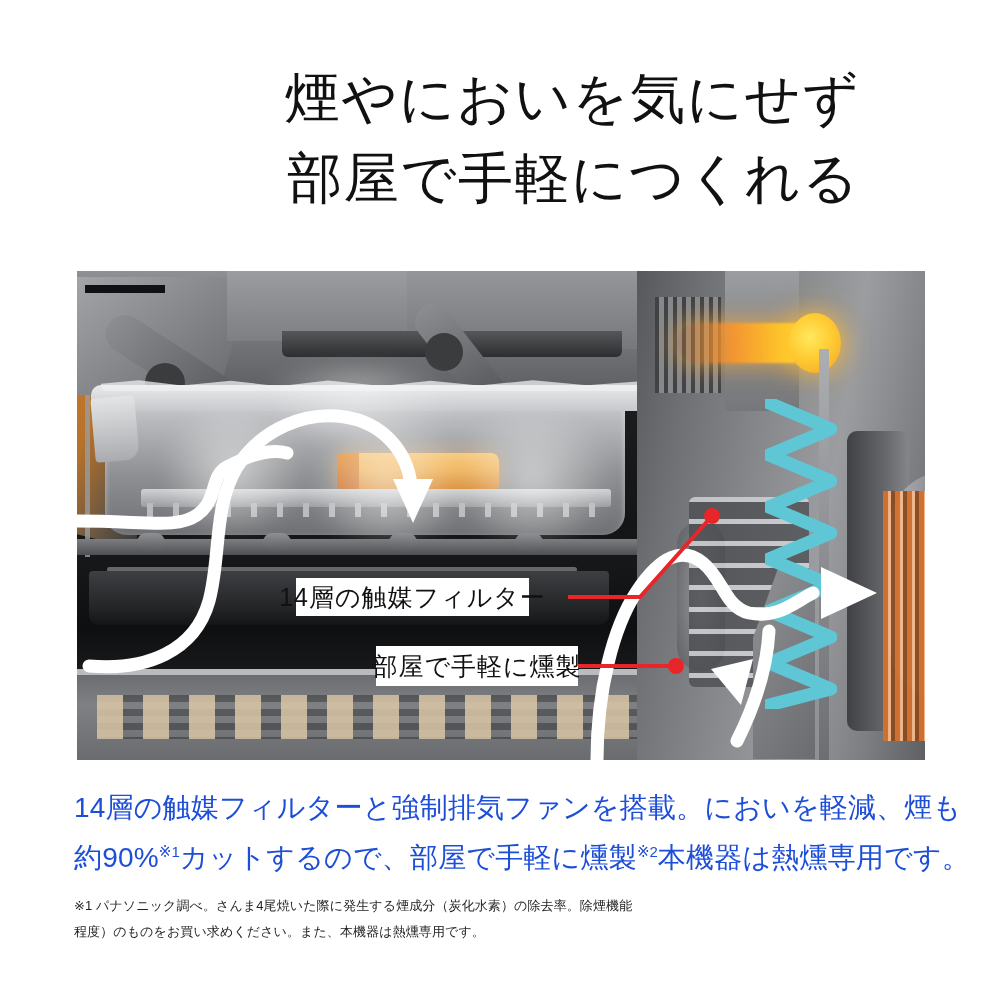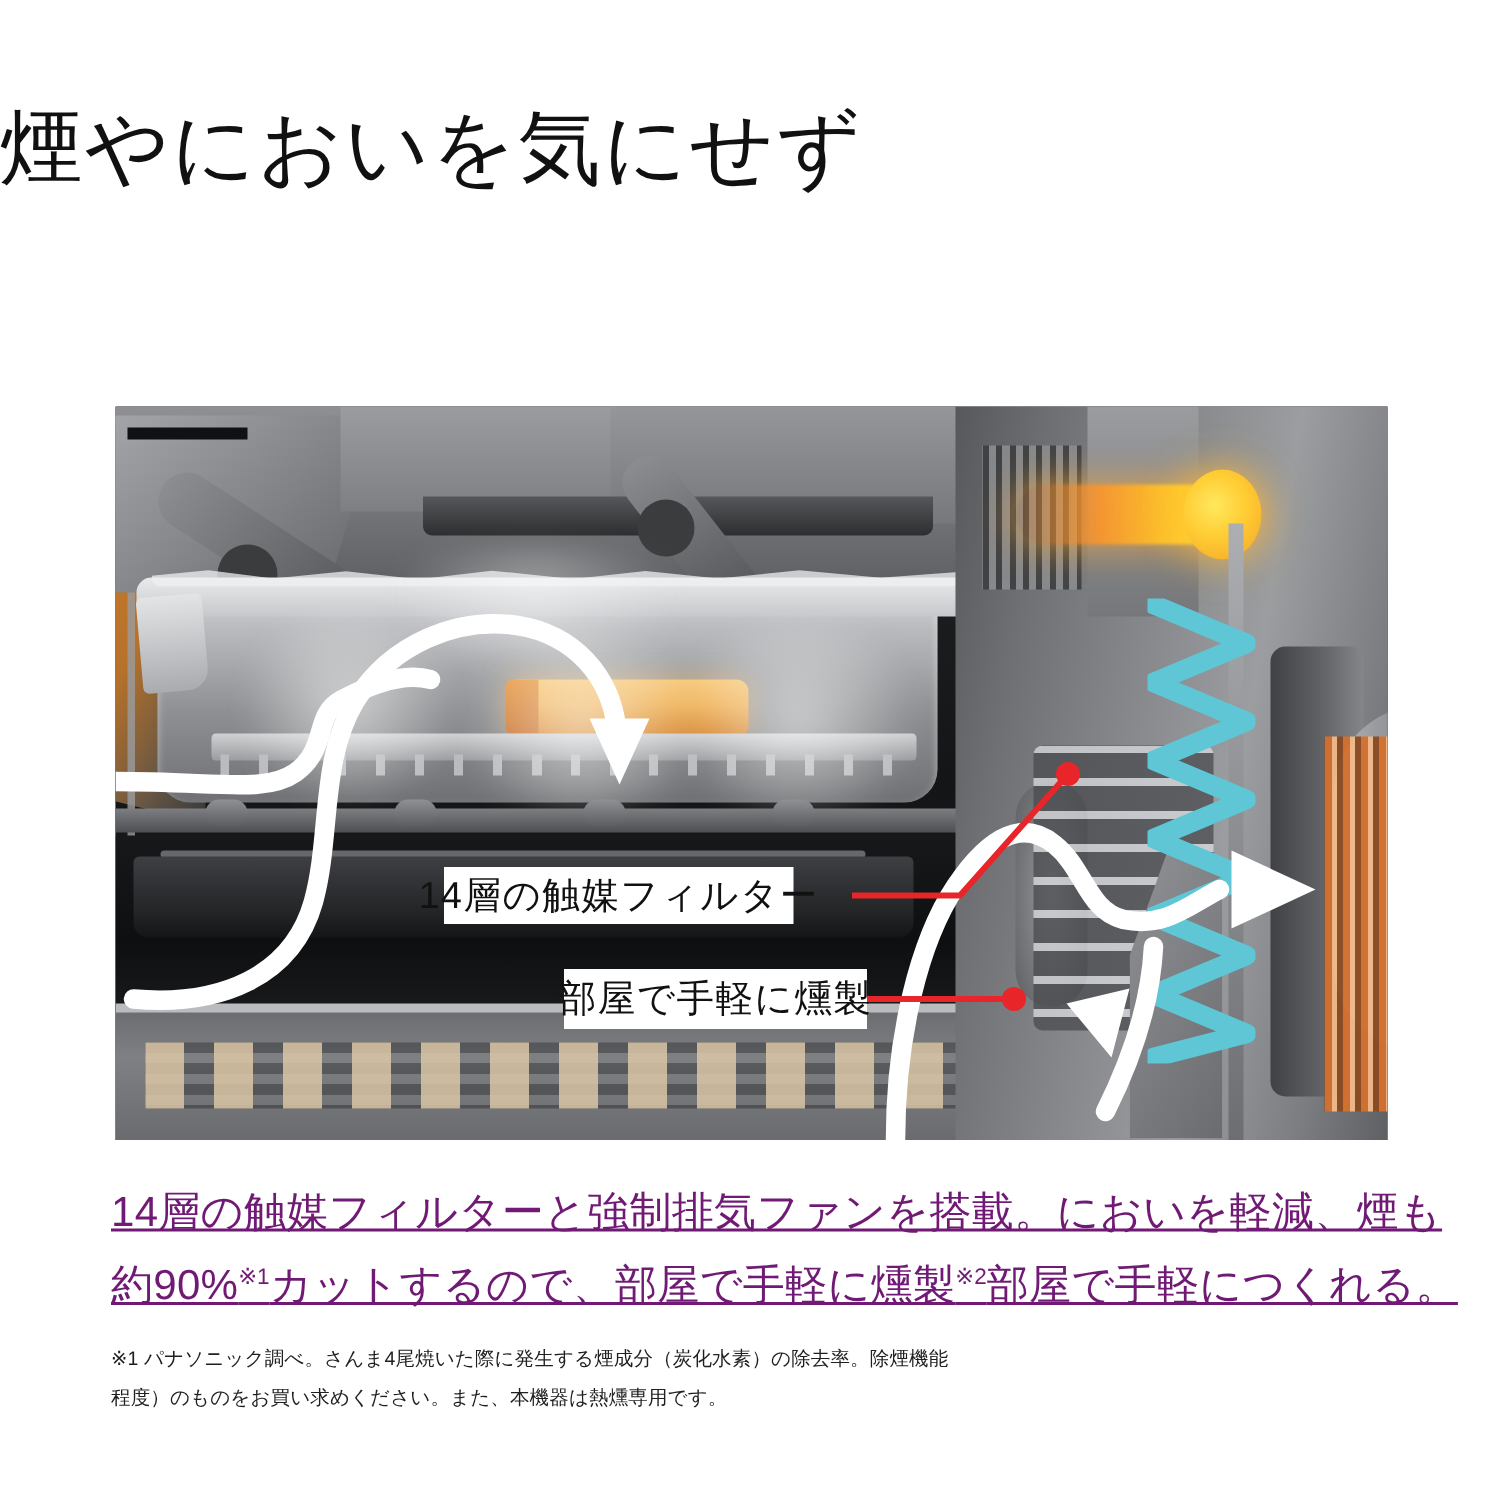--- a/index.html
+++ b/index.html
@@ -15,21 +15,21 @@
     overflow: hidden;
     position: relative;
   }
 
   
   .headline {
     position: absolute;
     left: 0;
     top: 58px;
     width: 860px;
-    text-align: left;
+    text-align: right;
   }
   .headline-line {
     display: block;
     font-size: 55px;
     line-height: 80px;
     font-weight: 500;
     letter-spacing: 1.5px;
     color: #111111;
     white-space: nowrap;
   }
@@ -310,24 +310,23 @@
 
   
   .body-copy {
     position: absolute;
     left: 74px; top: 786px; width: 860px;
   }
   .body-line {
     display: block;
     font-size: 28px;
     line-height: 44px;
-    color: #701a75;
+    color: #1d4ed8;
     letter-spacing: .2px;
     white-space: nowrap;
-    text-decoration: underline;
   }
   .sup {
     font-size: 15px;
     vertical-align: super;
     letter-spacing: 0;
   }
 
   
   .footnote {
     position: absolute;
@@ -340,20 +339,21 @@
     color: #1f1f1f;
     letter-spacing: .1px;
     white-space: nowrap;
   }
 </style>
 </head>
 <body>
 
 <div class="headline">
   <span class="headline-line">煙やにおいを気にせず</span>
+  <span class="headline-line">部屋で手軽につくれる</span>
 </div>
 
 <div class="photo">
 
   <div class="cav-base"></div>
 
   <div class="door-edge"></div>
   <div class="door-frame"></div>
 
   <div class="hood">
@@ -437,19 +437,19 @@
 
 <div class="callout callout-filter">
   <span>14層の触媒フィルター</span>
 </div>
 <div class="callout callout-fan">
   <span>部屋で手軽に燻製</span>
 </div>
 
 <div class="body-copy">
   <span class="body-line">14層の触媒フィルターと強制排気ファンを搭載。においを軽減、煙も</span>
-  <span class="body-line"><span>約90%</span><span class="sup">※1</span><span>カットするので、部屋で手軽に燻製</span><span class="sup">※2</span><span>部屋で手軽につくれる。</span></span>
+  <span class="body-line"><span>約90%</span><span class="sup">※1</span><span>カットするので、部屋で手軽に燻製</span><span class="sup">※2</span><span>本機器は熱燻専用です。</span></span>
 </div>
 
 <div class="footnote">
   <span class="footnote-line">※1 パナソニック調べ。さんま4尾焼いた際に発生する煙成分（炭化水素）の除去率。除煙機能</span>
   <span class="footnote-line">程度）のものをお買い求めください。また、本機器は熱燻専用です。</span>
 </div>
 
 </body></html>

